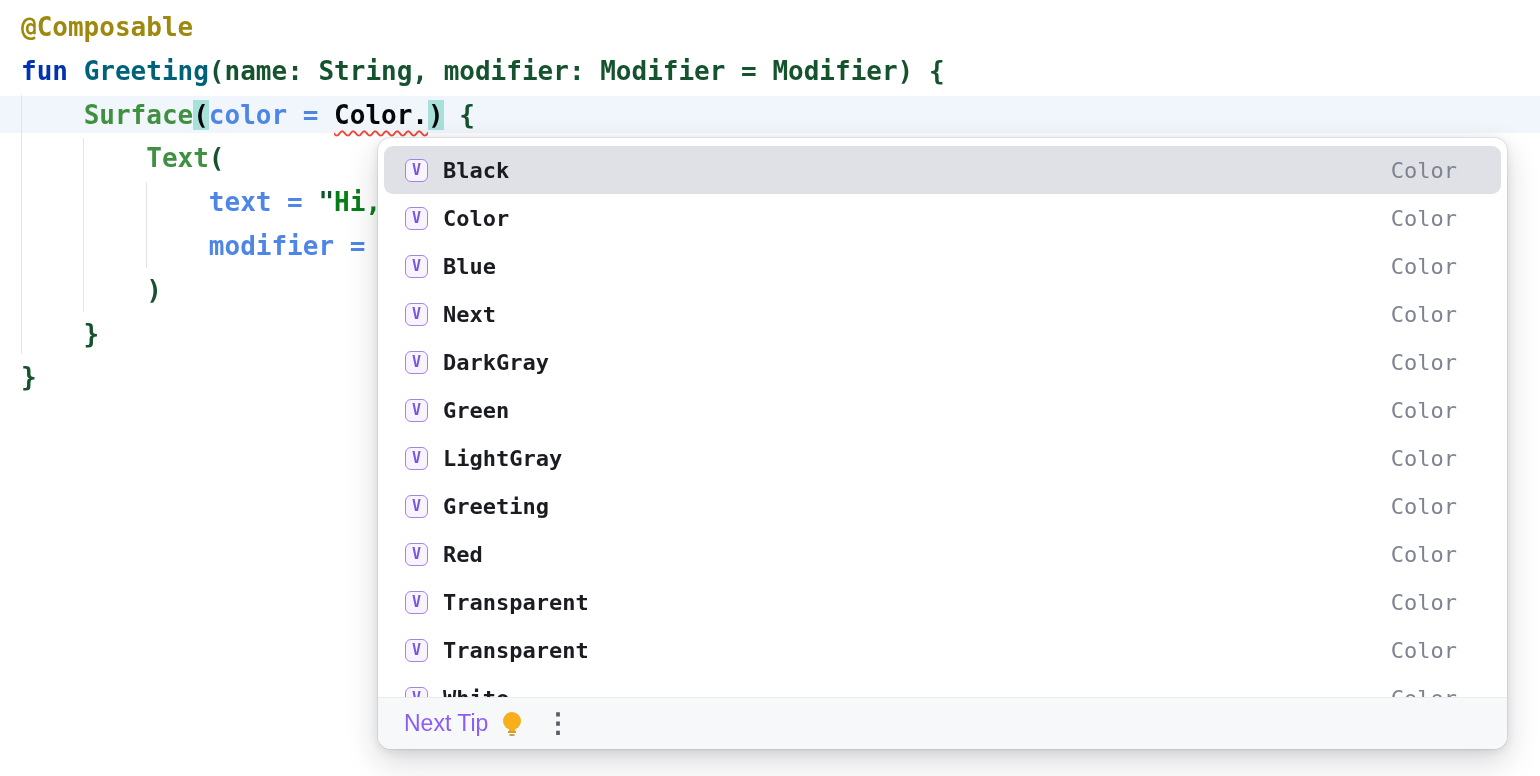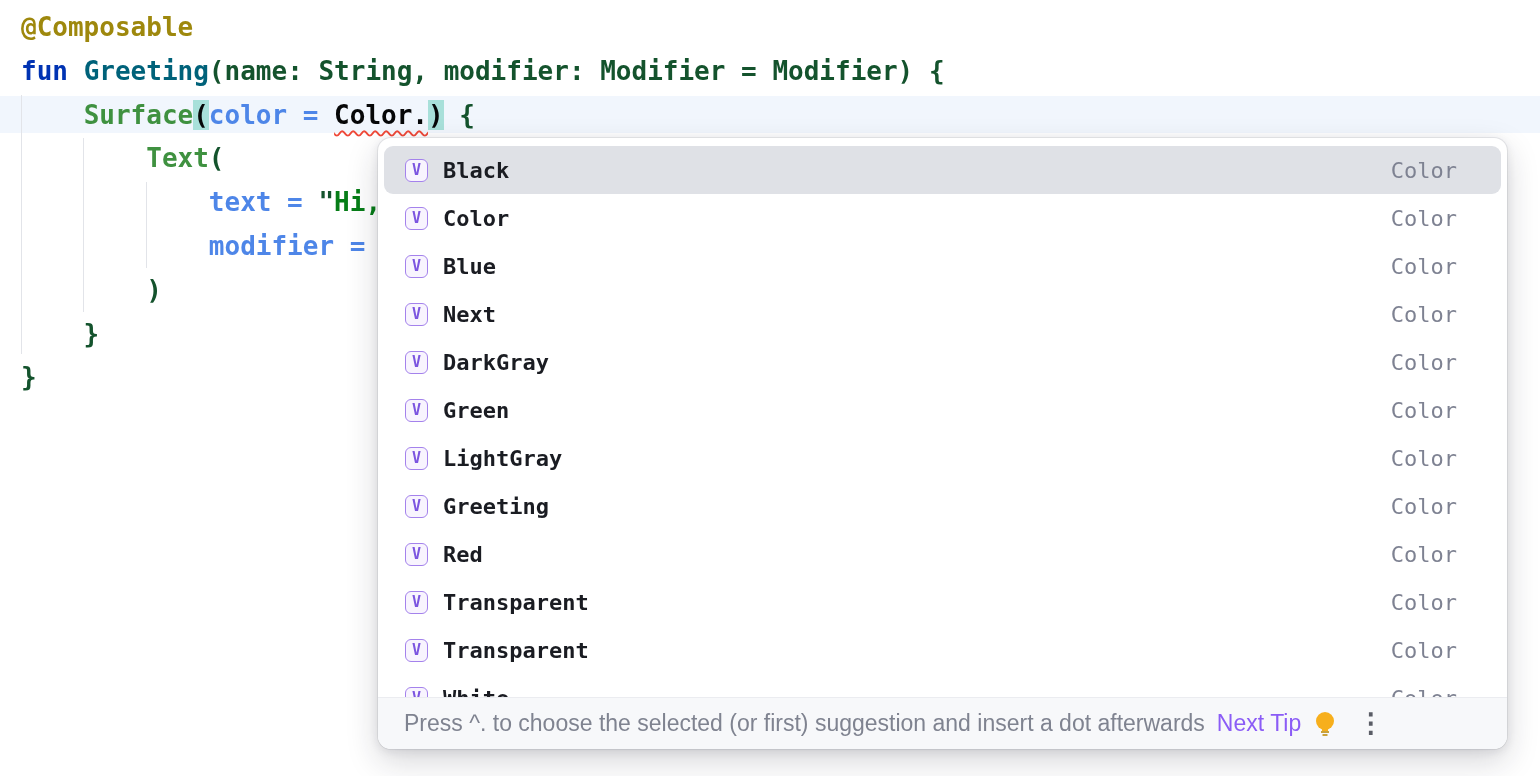--- a/index.html
+++ b/index.html
@@ -133,21 +133,20 @@
         <span class="item-name">Transparent</span>
         <span class="item-type">Color</span>
       </div>
       <div class="row">
         <span class="v-icon">V</span>
         <span class="item-name">White</span>
         <span class="item-type">Color</span>
       </div>
     </div>
   <div class="footer">
-    <span class="hint">Press ^. to choose the selected (or first) suggestion and insert a dot afterwards</span>
     <a class="next-tip">Next Tip</a>
     <span class="bulb">
       <svg width="24" height="26" viewBox="0 0 24 26">
         <circle cx="12" cy="10" r="9" fill="#f7af1c"></circle>
         <path d="M8 20h8v2H8z M9.5 23h5v2h-5z" fill="#c9a23c"></path>
         <path d="M9 17h6v3H9z" fill="#f7af1c"></path>
       </svg>
     </span>
     <span class="kebab">⋮</span>
   </div>

